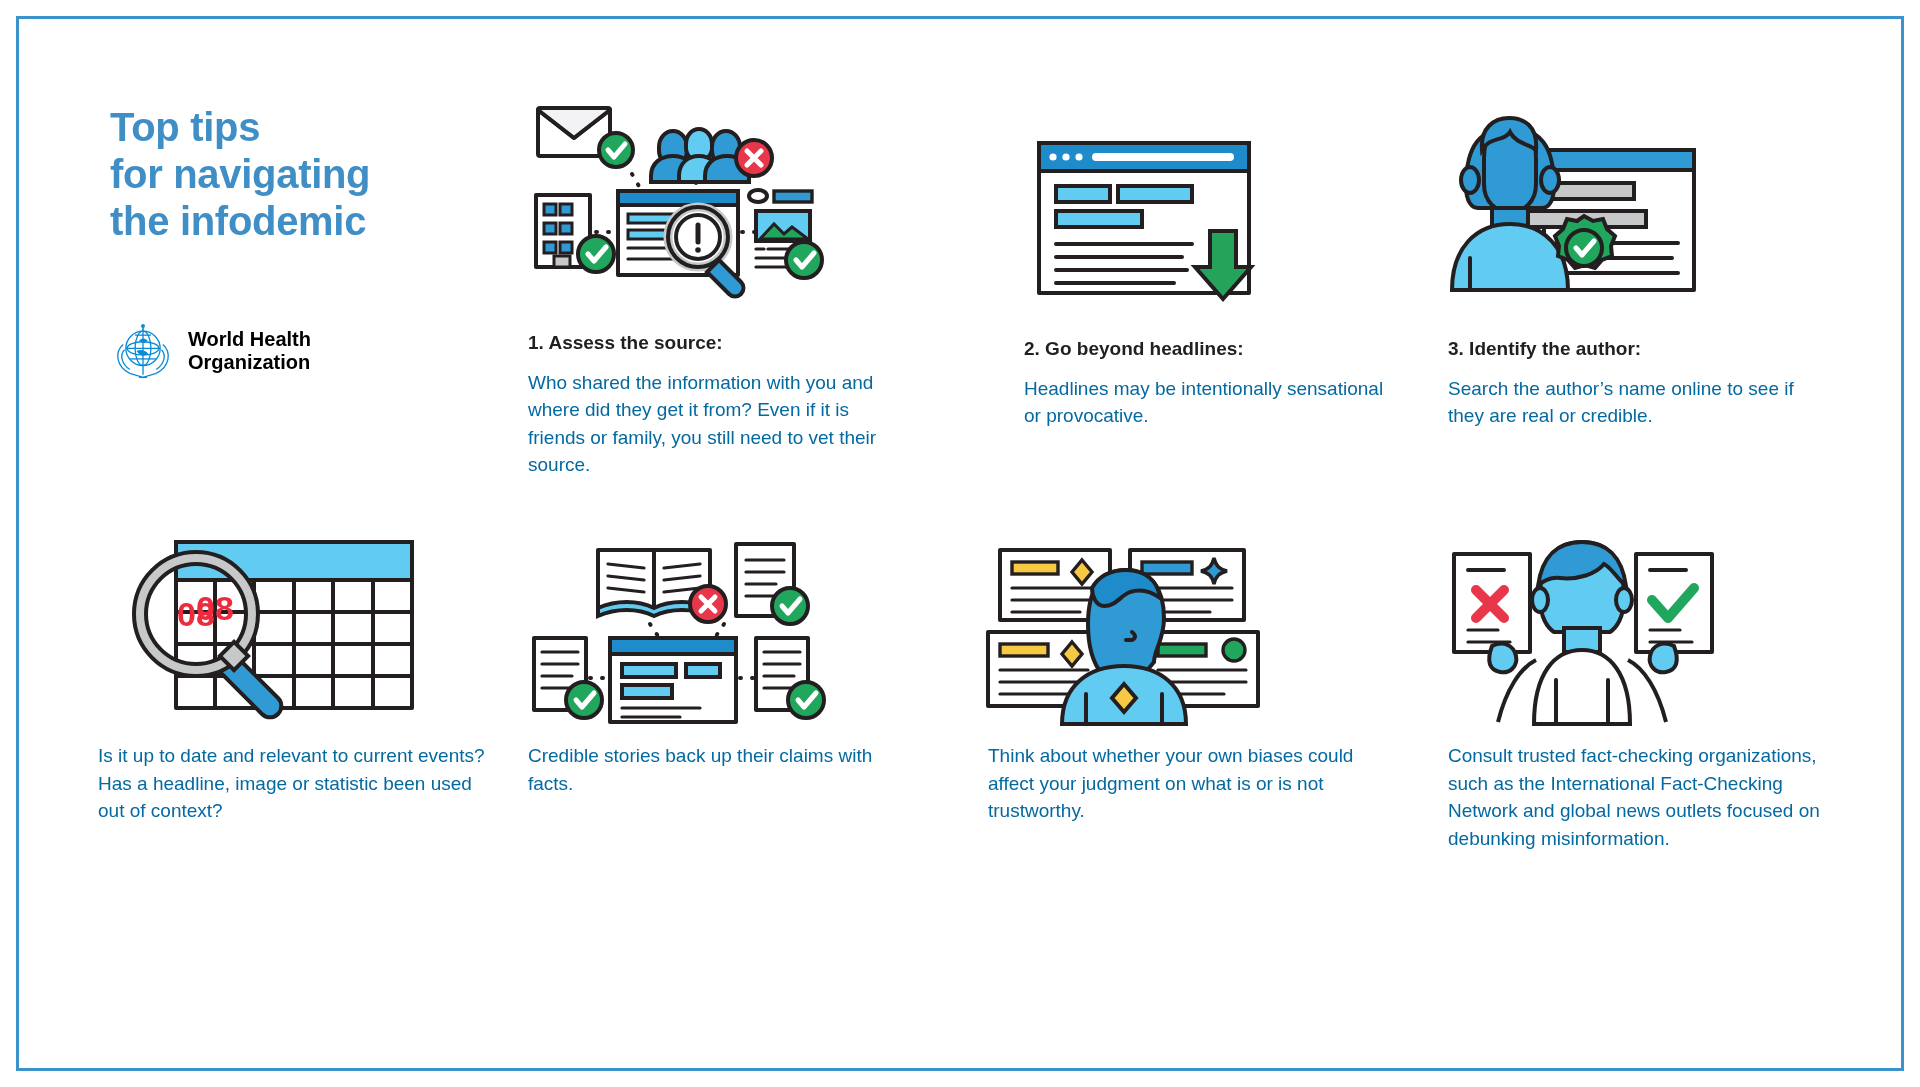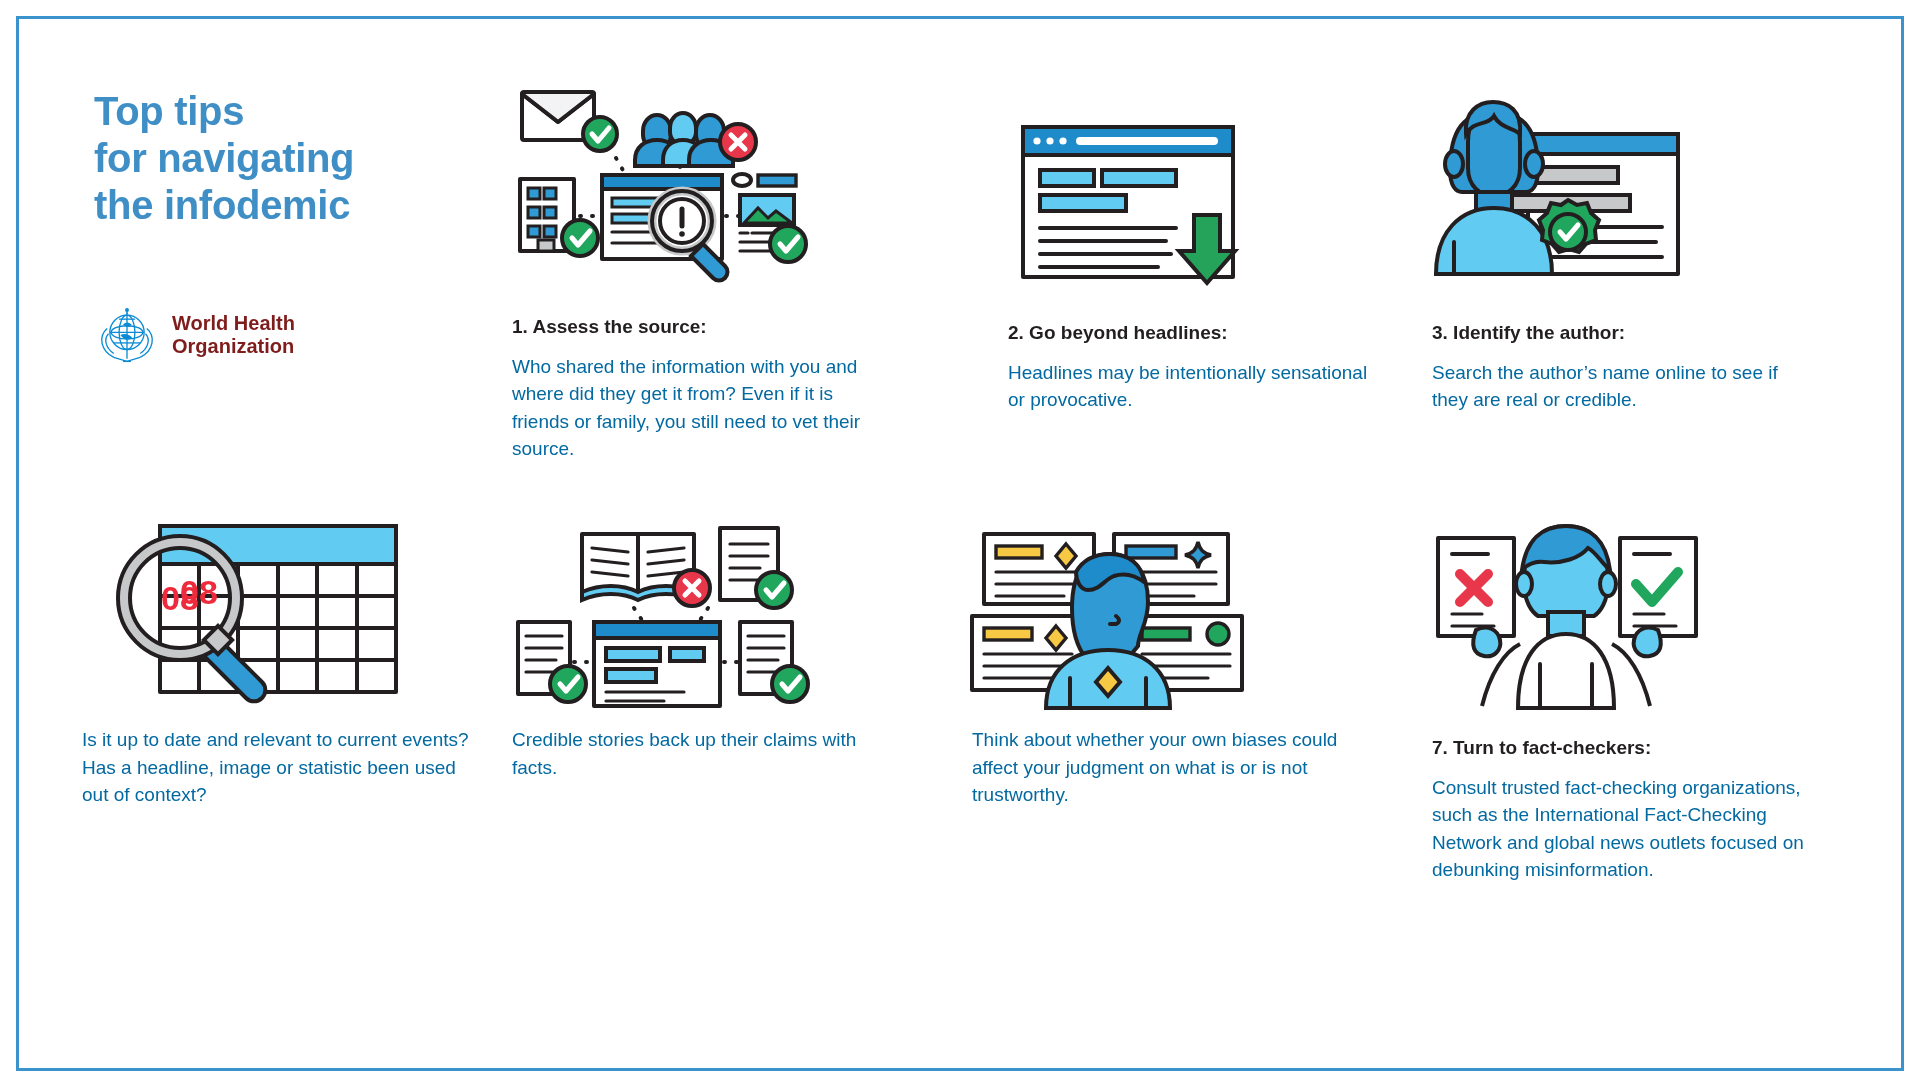--- a/index.html
+++ b/index.html
@@ -6,21 +6,21 @@
   html, body {
     width: 1920px; height: 1087px;
     background: #ffffff;
     font-family: "Liberation Sans", sans-serif;
     overflow: hidden;
   }
   #poster {
     position: relative;
     width: 1920px; height: 1087px;
     background: #ffffff;
-    padding: 16px;
+    padding: 32px;
   }
   .frame {
     position: absolute;
     left: 16px; top: 16px; right: 16px; bottom: 16px;
     border: 3px solid #3a93cd;
     pointer-events: none;
   }
   .inner {
     position: relative;
     width: 100%; height: 100%;
@@ -33,21 +33,21 @@
     color: #3f8fc6;
     font-size: 40px;
     font-weight: bold;
     line-height: 1.18;
     letter-spacing: -0.3px;
     white-space: pre-line;
   }
   .who-logo { display: flex; align-items: center; gap: 12px; margin-top: 72px; }
   .who-emblem { width: 66px; height: 66px; flex: 0 0 66px; }
   .who-name {
-    color: #7f1d1d;
+    color: #000000;
     font-size: 20px;
     font-weight: bold;
     line-height: 1.13;
     white-space: pre-line;
   }
 
   
   .grid {
     position: absolute;
     left: 56px; top: 56px;
@@ -498,19 +498,18 @@
               <path d="M86 196 c0 -50 20 -74 48 -74 c28 0 48 24 48 74 Z" fill="#ffffff" stroke="#231f20" stroke-width="4"></path>
               <path d="M88 132 c-16 8 -30 30 -38 62" stroke="#231f20" stroke-width="4" fill="none"></path>
               <path d="M180 132 c16 8 30 30 38 62" stroke="#231f20" stroke-width="4" fill="none"></path>
               <path d="M44 118 c12 -6 22 0 24 10 c2 10 -6 18 -16 16 c-10 -2 -14 -10 -8 -26 Z" fill="#62cbf2" stroke="#231f20" stroke-width="4"></path>
               <path d="M226 118 c-12 -6 -22 0 -24 10 c-2 10 6 18 16 16 c10 -2 14 -10 8 -26 Z" fill="#62cbf2" stroke="#231f20" stroke-width="4"></path>
               <line x1="108" y1="152" x2="108" y2="196" class="stroke"></line>
               <line x1="160" y1="152" x2="160" y2="196" class="stroke"></line>
             </g>
           </svg>
         </div>
-        <div class="tip-title">7. Turn to fact-checkers:</div>
         <div class="tip-body">Consult trusted fact-checking organizations, such as the International Fact-Checking Network and global news outlets focused on debunking misinformation.</div>
       </div>
 
     </div>
   </div>
 </div>
 
 </body></html>

